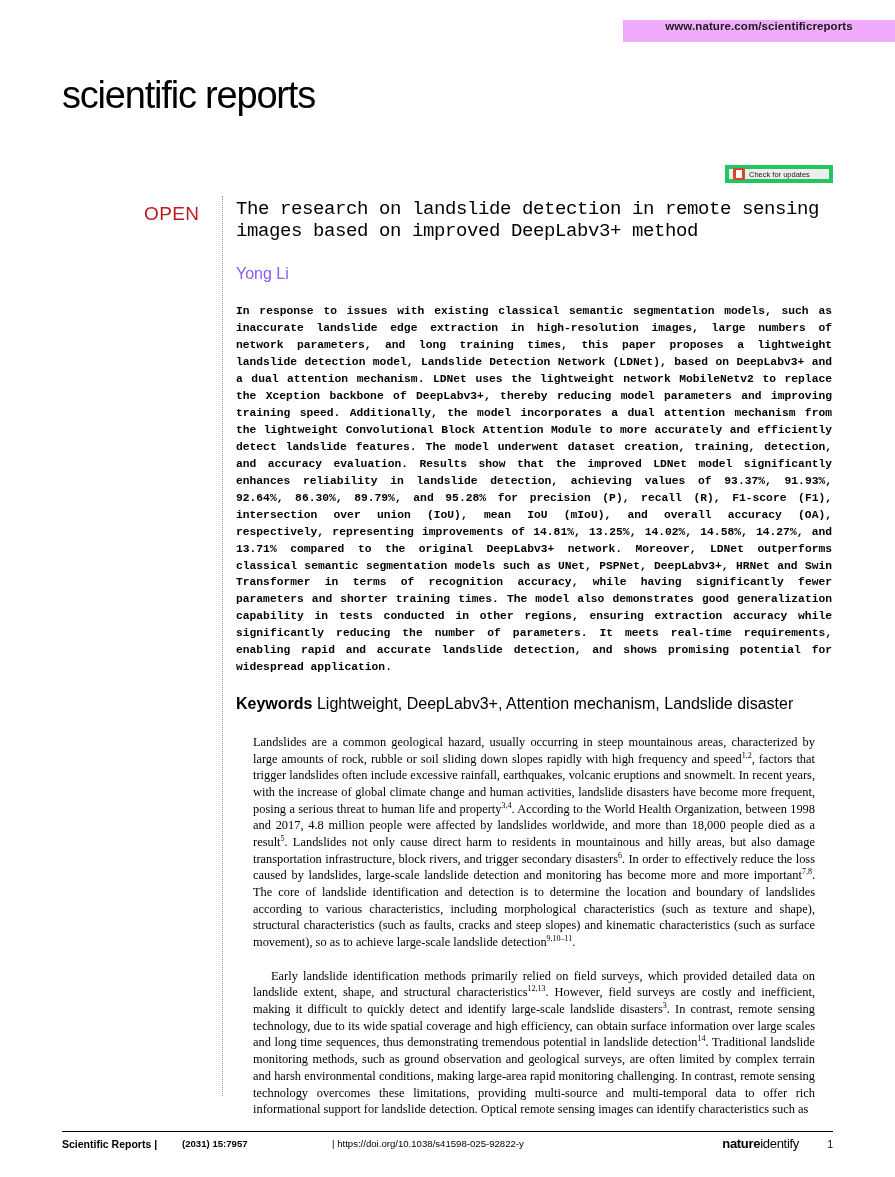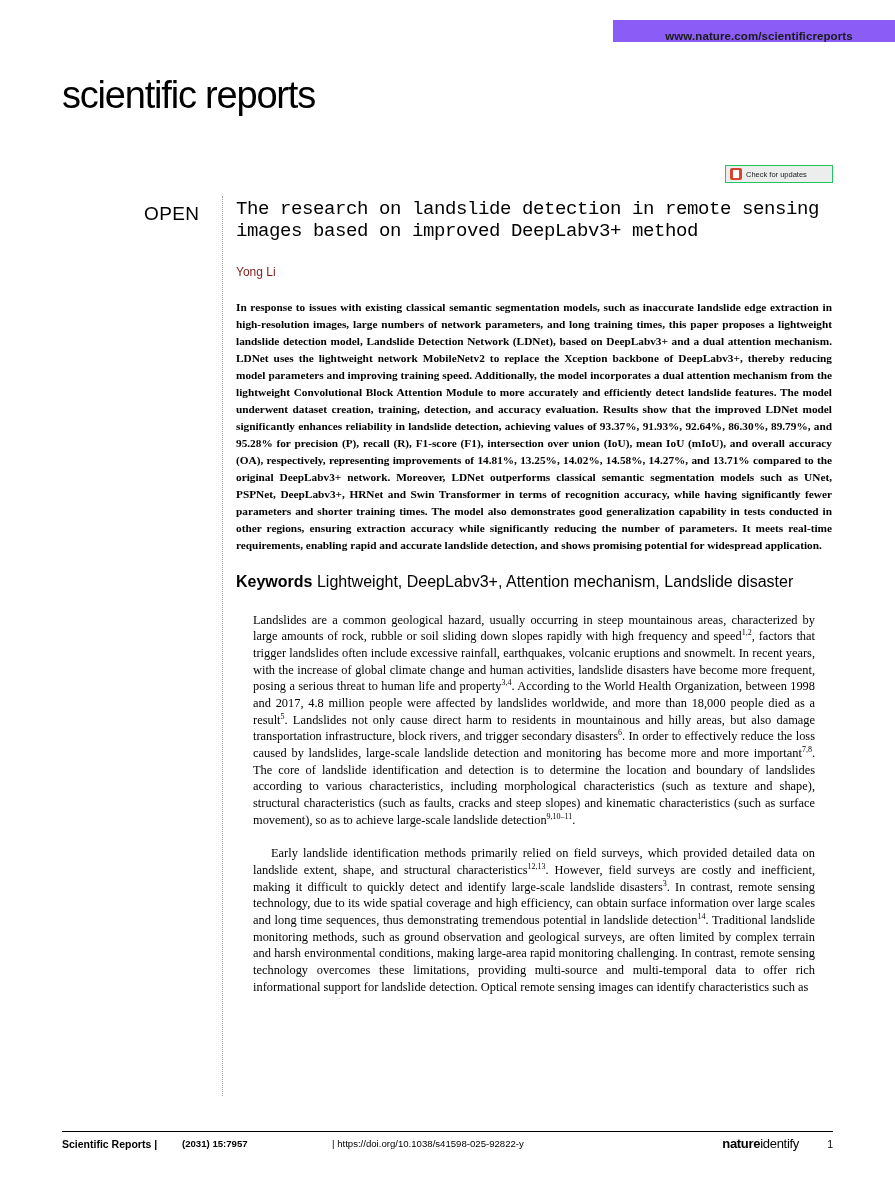--- a/index.html
+++ b/index.html
@@ -21,25 +21,24 @@
     height: 1177px;
     background: #fff;
   }
   
   .url-bar {
     position: absolute;
     top: 20px;
     right: 0px;
     width: 272px;
     height: 22px;
-    background: #8b5cf6;
+    background: #f0abfc;
     display: flex;
-    align-items: flex-end;
+    align-items: flex-start;
     justify-content: center;
-    padding-left: 10px;
   }
   .url-bar span {
     font-family: "Liberation Sans", sans-serif;
     font-size: 11.5px;
     font-weight: bold;
     color: #1a1a1a;
     letter-spacing: 0.1px;
   }
   
   .masthead {
@@ -60,21 +59,21 @@
     text-align: right;
   }
   
   .check-updates {
     position: absolute;
     top: 165px;
     right: 62px;
     width: 108px;
     height: 18px;
     background: #eceded;
-    border: 1px solid #22c55e;
+    border: 4px solid #22c55e;
     display: flex;
     align-items: center;
     padding-left: 4px;
     box-sizing: border-box;
   }
   .check-updates .cu-icon {
     width: 12px;
     height: 12px;
     background: #d8452e;
     border-radius: 2px;
@@ -97,21 +96,21 @@
     color: #222;
   }
   
   .open-label {
     position: absolute;
     top: 203px;
     left: 144px;
     font-family: "Liberation Sans", sans-serif;
     font-size: 19px;
     letter-spacing: 0.4px;
-    color: #000000;
+    color: #b91c1c;
   }
   
   .divider {
     position: absolute;
     left: 222px;
     top: 196px;
     width: 1px;
     height: 900px;
     border-left: 1px dotted #9a9a9a;
   }
@@ -126,26 +125,26 @@
     font-family: Liberation Mono, monospace;
     font-size: 19px;
     line-height: 1.17;
     letter-spacing: -0.4px;
     color: #000;
     margin: 0 0 0 0;
     font-weight: normal;
   }
   .author {
     font-family: "Liberation Sans", sans-serif;
-    font-size: 12px;
-    color: #7f1d1d;
+    font-size: 16px;
+    color: #8b5cf6;
     margin-top: 23px;
   }
   .abstract {
-    font-family: Liberation Serif, serif;
+    font-family: Liberation Mono, monospace;
     font-size: 11.3px;
     font-weight: bold;
     line-height: 1.5;
     color: #000;
     margin-top: 20px;
     text-align: justify;
   }
   .keywords {
     font-family: "Liberation Sans", sans-serif;
     font-size: 16px;

